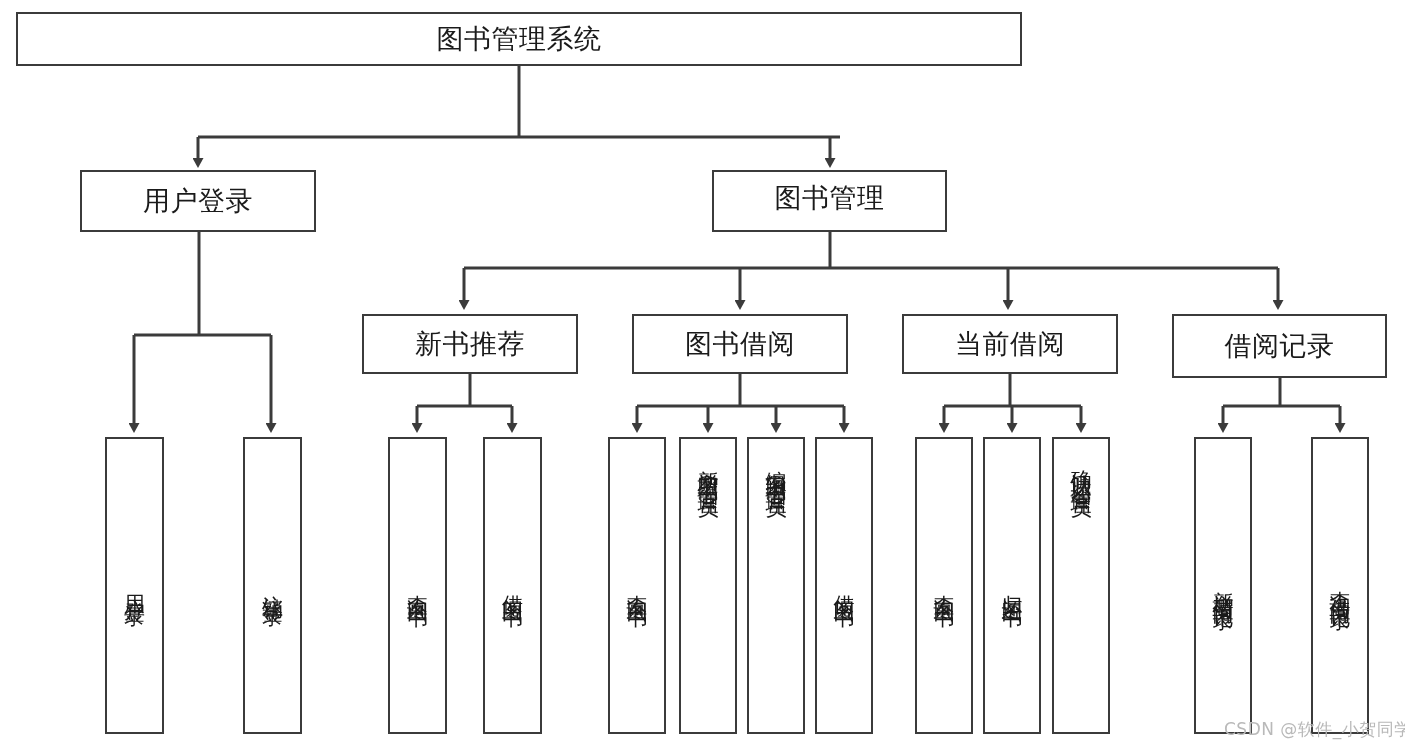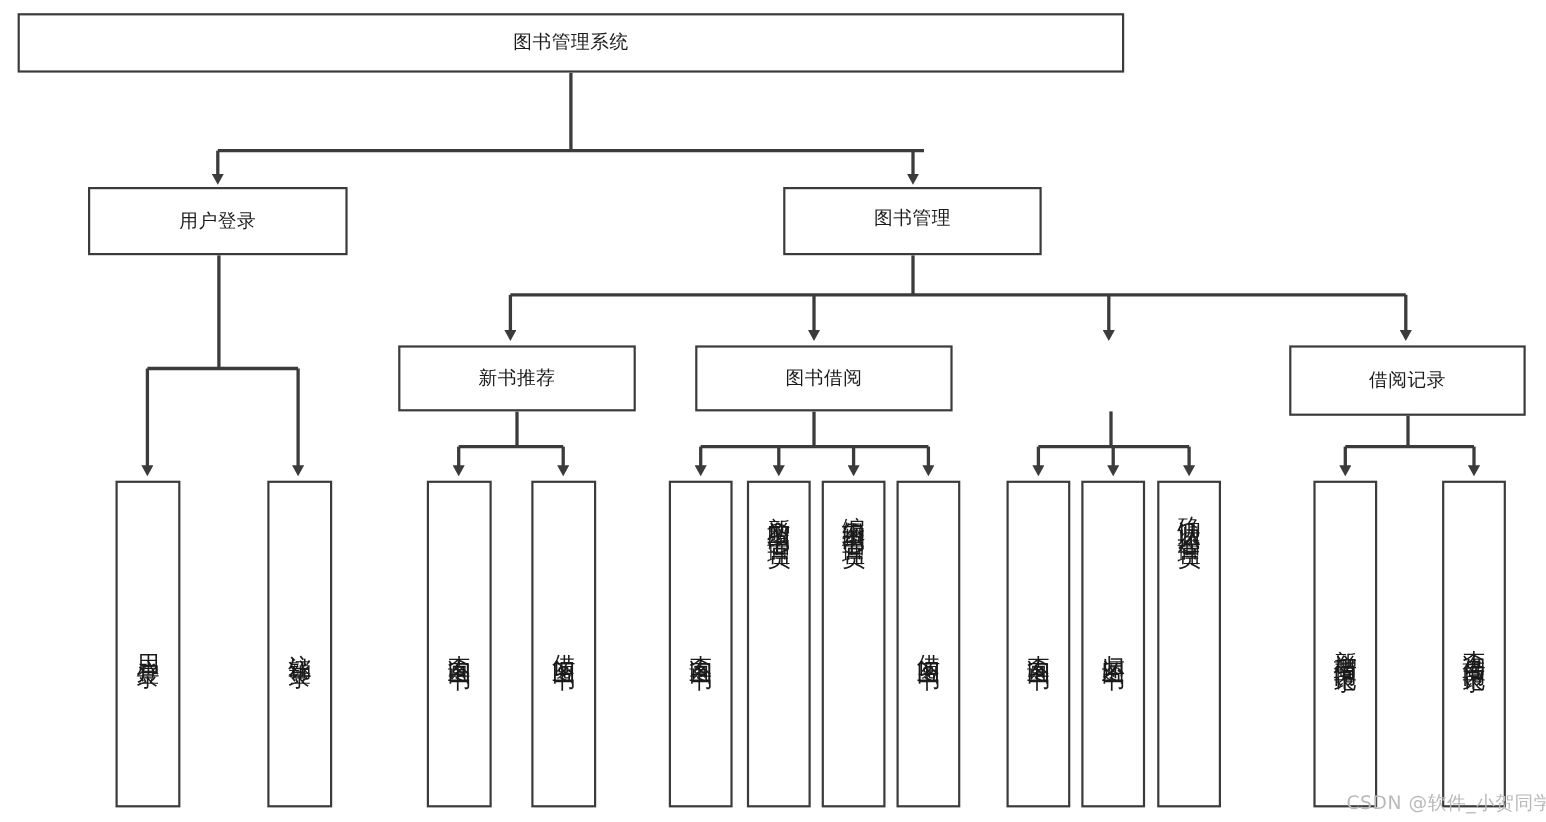--- a/index.html
+++ b/index.html
@@ -29,21 +29,21 @@
     position: absolute;
     box-sizing: border-box;
     background: #ffffff;
     border: 2px solid #3b3b3b;
     display: flex;
     align-items: center;
     justify-content: center;
     color: #1a1a1a;
   }
   .node-h {
-    font-size: 17px;
+    font-size: 27px;
     letter-spacing: 0.5px;
     line-height: 1.1;
   }
   .node-v {
     writing-mode: vertical-rl;
     text-orientation: upright;
     font-size: 21px;
     letter-spacing: 4px;
     line-height: 1.05;
     justify-content: flex-start;
@@ -127,22 +127,25 @@
   <div class="node node-h" style="left:80px; top:170px; width:236px; height:62px;">
     <span>用户登录</span>
   </div>
   <div class="node node-h" style="left:712px; top:170px; width:235px; height:62px;font-family:Liberation Mono, monospace;">
     <span>图书管理</span>
   </div>
 
   <div class="node node-h" style="left:362px; top:314px; width:216px; height:60px;text-align:right;">
     <span>新书推荐</span>
   </div>
-  <div class="node node-h" style="left:632px; top:314px; width:234px; height:60px;">
+  <div class="node node-h" style="left:632px; top:314px; width:216px; height:60px;">
     <span>图书借阅</span>
+  </div>
+  <div class="node node-h" style="left:902px; top:314px; width:216px; height:60px;">
+    <span>当前借阅</span>
   </div>
   <div class="node node-h" style="left:1172px; top:314px; width:215px; height:64px;">
     <span>借阅记录</span>
   </div>
 
   <div class="node node-v centered" style="left:105px; top:437px; width:59px; height:297px;">
     <span>用户登录</span>
   </div>
   <div class="node node-v centered" style="left:243px; top:437px; width:59px; height:297px;">
     <span>注销登录</span>

